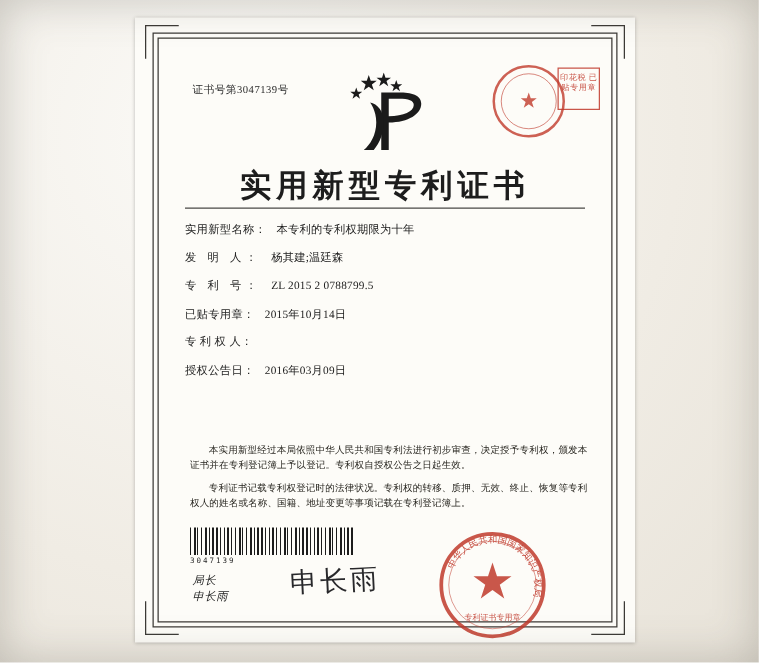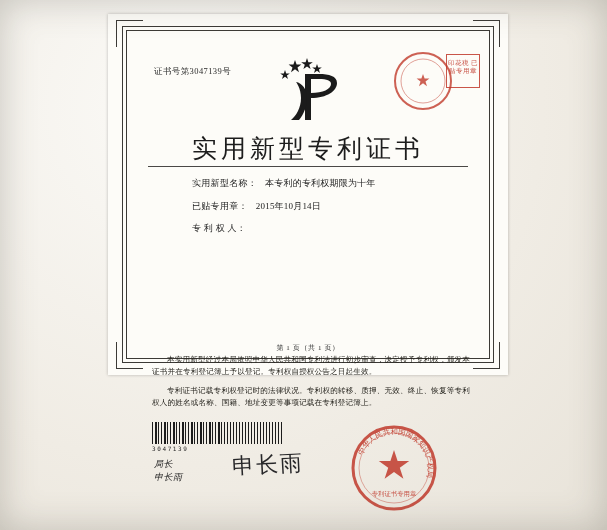--- a/index.html
+++ b/index.html
@@ -31,21 +31,21 @@
     inset: 0;
     pointer-events: none;
     box-shadow: inset 0 0 36px rgba(90,85,75,0.30);
   }
 
   .paper {
     position: absolute;
     left: 108px;
     top: 14px;
     width: 400px;
-    height: 361px;
+    height: 500px;
     background: #fdfcf8;
     box-shadow: 0 0 3px rgba(0,0,0,0.25);
   }
 
   
   .border-outer {
     position: absolute;
     left: 14px;
     top: 12px;
     right: 14px;
@@ -94,21 +94,21 @@
   }
   .emblem svg { display: block; }
 
   .title {
     position: absolute;
     left: 0;
     right: 0;
     top: 118px;
     text-align: center;
     font-size: 25px;
-    font-weight: normal;
+    font-weight: bold;
     letter-spacing: 4px;
     color: #1d1d1d;
     font-family: "DejaVu Serif", serif;
   }
 
   .title-rule {
     position: absolute;
     left: 40px;
     right: 40px;
     top: 152px;
@@ -122,21 +122,20 @@
     right: 34px;
     top: 162px;
   }
   .field-row {
     display: flex;
     align-items: flex-start;
     margin-bottom: 8.5px;
     font-size: 9px;
     line-height: 14px;
     color: #242424;
-    margin-left: 44px;
   }
   .field-label {
     white-space: nowrap;
     letter-spacing: 0.3px;
   }
   .field-value {
     margin-left: 8px;
     letter-spacing: 0.2px;
     color: #1b1b1b;
   }
@@ -296,26 +295,38 @@
     <div class="stamp-square">印花税 已贴专用章</div>
 
     <div class="title">实用新型专利证书</div>
     <div class="title-rule"></div>
 
     <div class="fields">
       <div class="field-row">
         <span class="field-label">实用新型名称：</span>
         <span class="field-value">本专利的专利权期限为十年</span>
       </div>
+      <div class="field-row spaced">
+        <span class="field-label">发 明 人：</span>
+        <span class="field-value">杨其建;温廷森</span>
+      </div>
+      <div class="field-row spaced">
+        <span class="field-label">专 利 号：</span>
+        <span class="field-value">ZL 2015 2 0788799.5</span>
+      </div>
       <div class="field-row">
         <span class="field-label">已贴专用章：</span>
         <span class="field-value">2015年10月14日</span>
       </div>
       <div class="field-row">
         <span class="field-label">专 利 权 人：</span>
+      </div>
+      <div class="field-row">
+        <span class="field-label">授权公告日：</span>
+        <span class="field-value">2016年03月09日</span>
       </div>
     </div>
 
     <div class="body-text">
       <p>本实用新型经过本局依照中华人民共和国专利法进行初步审查，决定授予专利权，颁发本证书并在专利登记簿上予以登记。专利权自授权公告之日起生效。</p>
       <p>专利证书记载专利权登记时的法律状况。专利权的转移、质押、无效、终止、恢复等专利权人的姓名或名称、国籍、地址变更等事项记载在专利登记簿上。</p>
     </div>
 
     <div class="barcode"></div>
     <div class="barcode-number">3047139</div>
@@ -334,15 +345,14 @@
         <circle cx="48" cy="48" r="41" fill="none" stroke="#c0392b" stroke-width="3" opacity="0.85"></circle>
         <circle cx="48" cy="48" r="35" fill="none" stroke="#c0392b" stroke-width="0.8" opacity="0.5"></circle>
         <polygon points="48,30 51.6,41 63.2,41 53.8,47.8 57.4,58.8 48,52 38.6,58.8 42.2,47.8 32.8,41 44.4,41" fill="#c0392b" opacity="0.85"></polygon>
         <text font-family="DejaVu Sans, sans-serif" font-size="7.4" fill="#c0392b" opacity="0.9">
           <textPath href="#sealArc" startOffset="6%">中华人民共和国国家知识产权局</textPath>
         </text>
         <text x="48" y="76" text-anchor="middle" font-family="DejaVu Sans, sans-serif" font-size="6.4" fill="#c0392b" opacity="0.85">专利证书专用章</text>
       </svg>
     </div>
 
-    <div class="footer">第 1 页（共 1 页）</div>
   </div>
 </div>
 
 </body></html>

